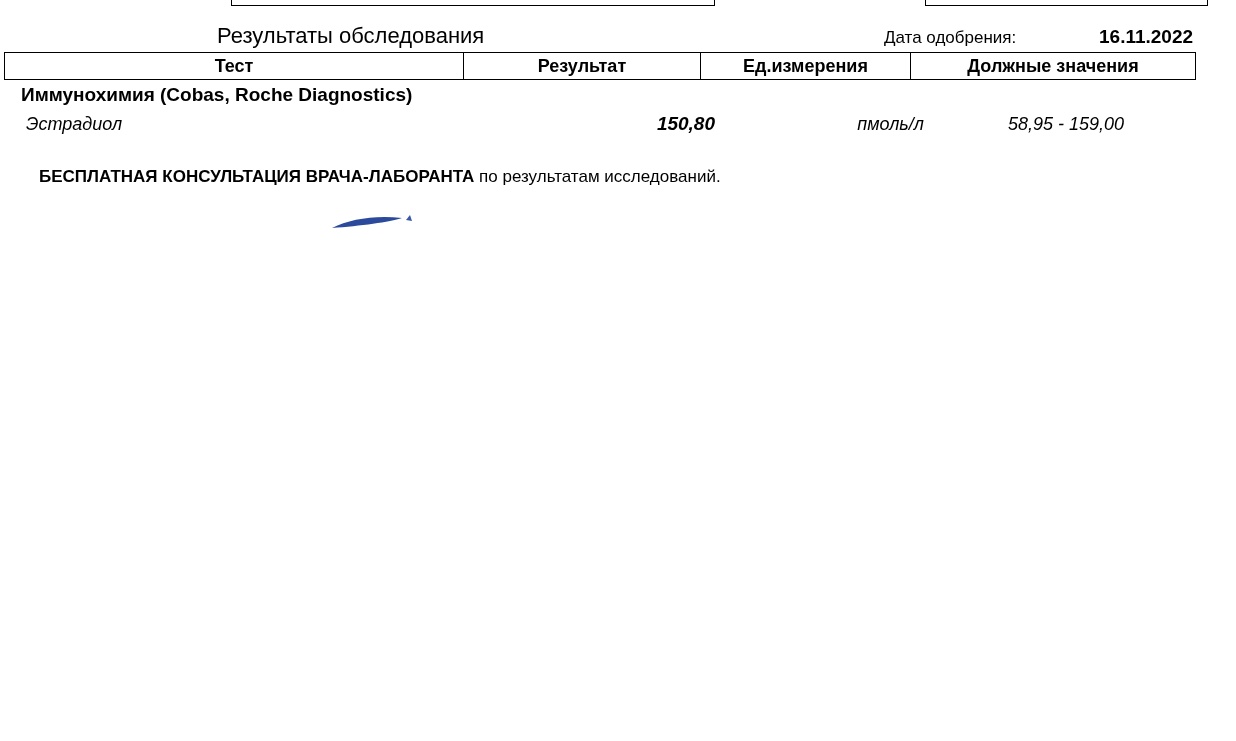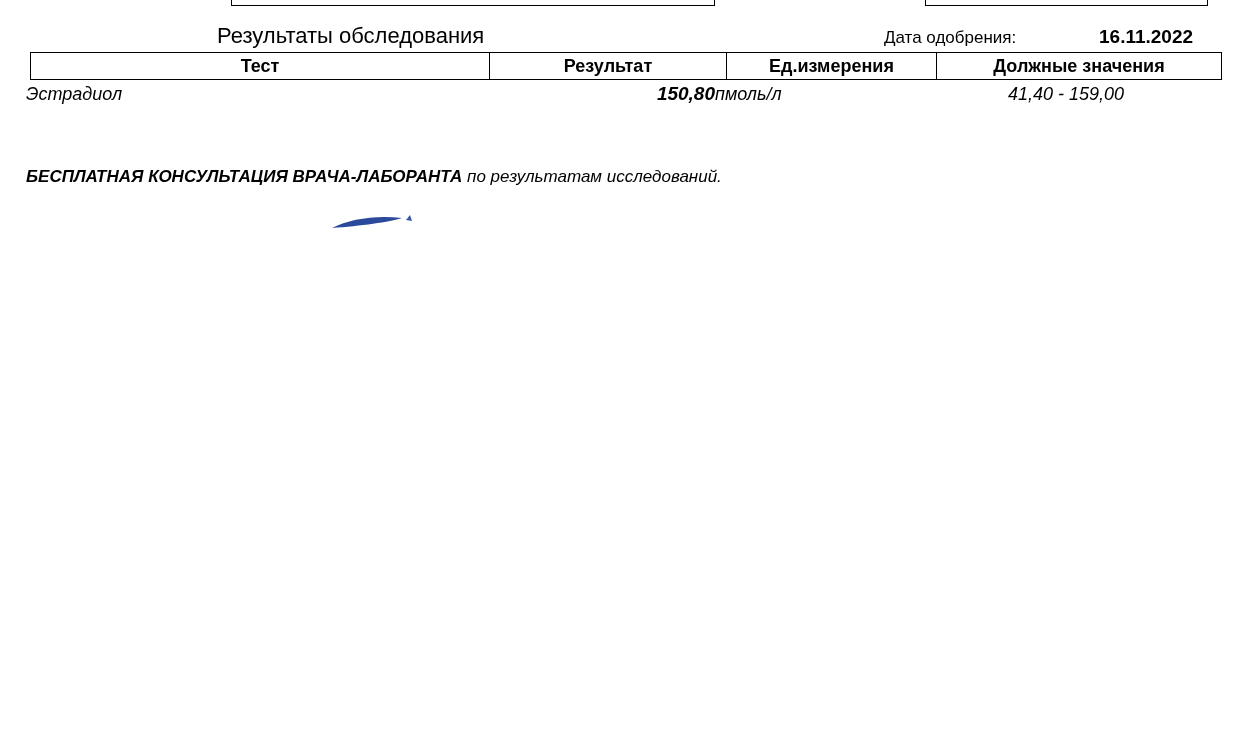--- a/index.html
+++ b/index.html
@@ -56,21 +56,21 @@
     top: 3px;
     font-size: 19px;
     font-weight: bold;
     line-height: 24px;
     white-space: nowrap;
   }
 
   
   .results-table {
     position: absolute;
-    left: 30px;
+    left: 4px;
     top: 52px;
     width: 1187px;
     border-collapse: collapse;
     table-layout: fixed;
     padding-left: 9px;
   }
   .results-table th {
     border: 1px solid #000;
     height: 26px;
     font-size: 18px;
@@ -106,35 +106,35 @@
   }
   .cell {
     position: absolute;
     top: 0;
     line-height: 28px;
     font-size: 18px;
     white-space: nowrap;
   }
   .cell-name   { left: 5px; }
   .cell-value  { left: 458px; width: 236px; text-align: right; font-weight: bold; font-size: 19px; }
-  .cell-unit   { left: 694px; width: 209px; text-align: left; }
+  .cell-unit   { left: 694px; width: 209px; text-align: right; }
   .cell-ref    { left: 903px; width: 284px; text-align: center; }
 
   
   .notes {
     position: absolute;
     left: 26px;
     top: 163px;
     width: 1100px;
   }
   .note-line {
     font-size: 17px;
-    font-style: italic;
     line-height: 28px;
     white-space: nowrap;
+    margin-left: 13px;
   }
   .note-strong { font-weight: bold; }
 
   
   .signature {
     position: absolute;
     left: 330px;
     top: 210px;
     width: 110px;
     height: 24px;
@@ -157,25 +157,28 @@
     <tr>
       <th class="col-test">Тест</th>
       <th class="col-result">Результат</th>
       <th class="col-unit">Ед.измерения</th>
       <th class="col-ref">Должные значения</th>
     </tr>
   </thead>
 </table>
 
 <div class="results-body">
+  <div class="group-row">
+    <div class="group-title">Иммунохимия (Cobas, Roche Diagnostics)</div>
+  </div>
   <div class="result-row">
     <span class="cell cell-name">Эстрадиол</span>
     <span class="cell cell-value">150,80</span>
     <span class="cell cell-unit">пмоль/л</span>
-    <span class="cell cell-ref">41,40 - 159,00</span>
+    <span class="cell cell-ref">58,95 - 159,00</span>
   </div>
 </div>
 
 <div class="notes">
   <div class="note-line">
     <span class="note-strong">БЕСПЛАТНАЯ КОНСУЛЬТАЦИЯ ВРАЧА-ЛАБОРАНТА</span><span> по результатам исследований.</span>
   </div>
 </div>
 
 <svg class="signature" viewBox="0 0 110 24">

